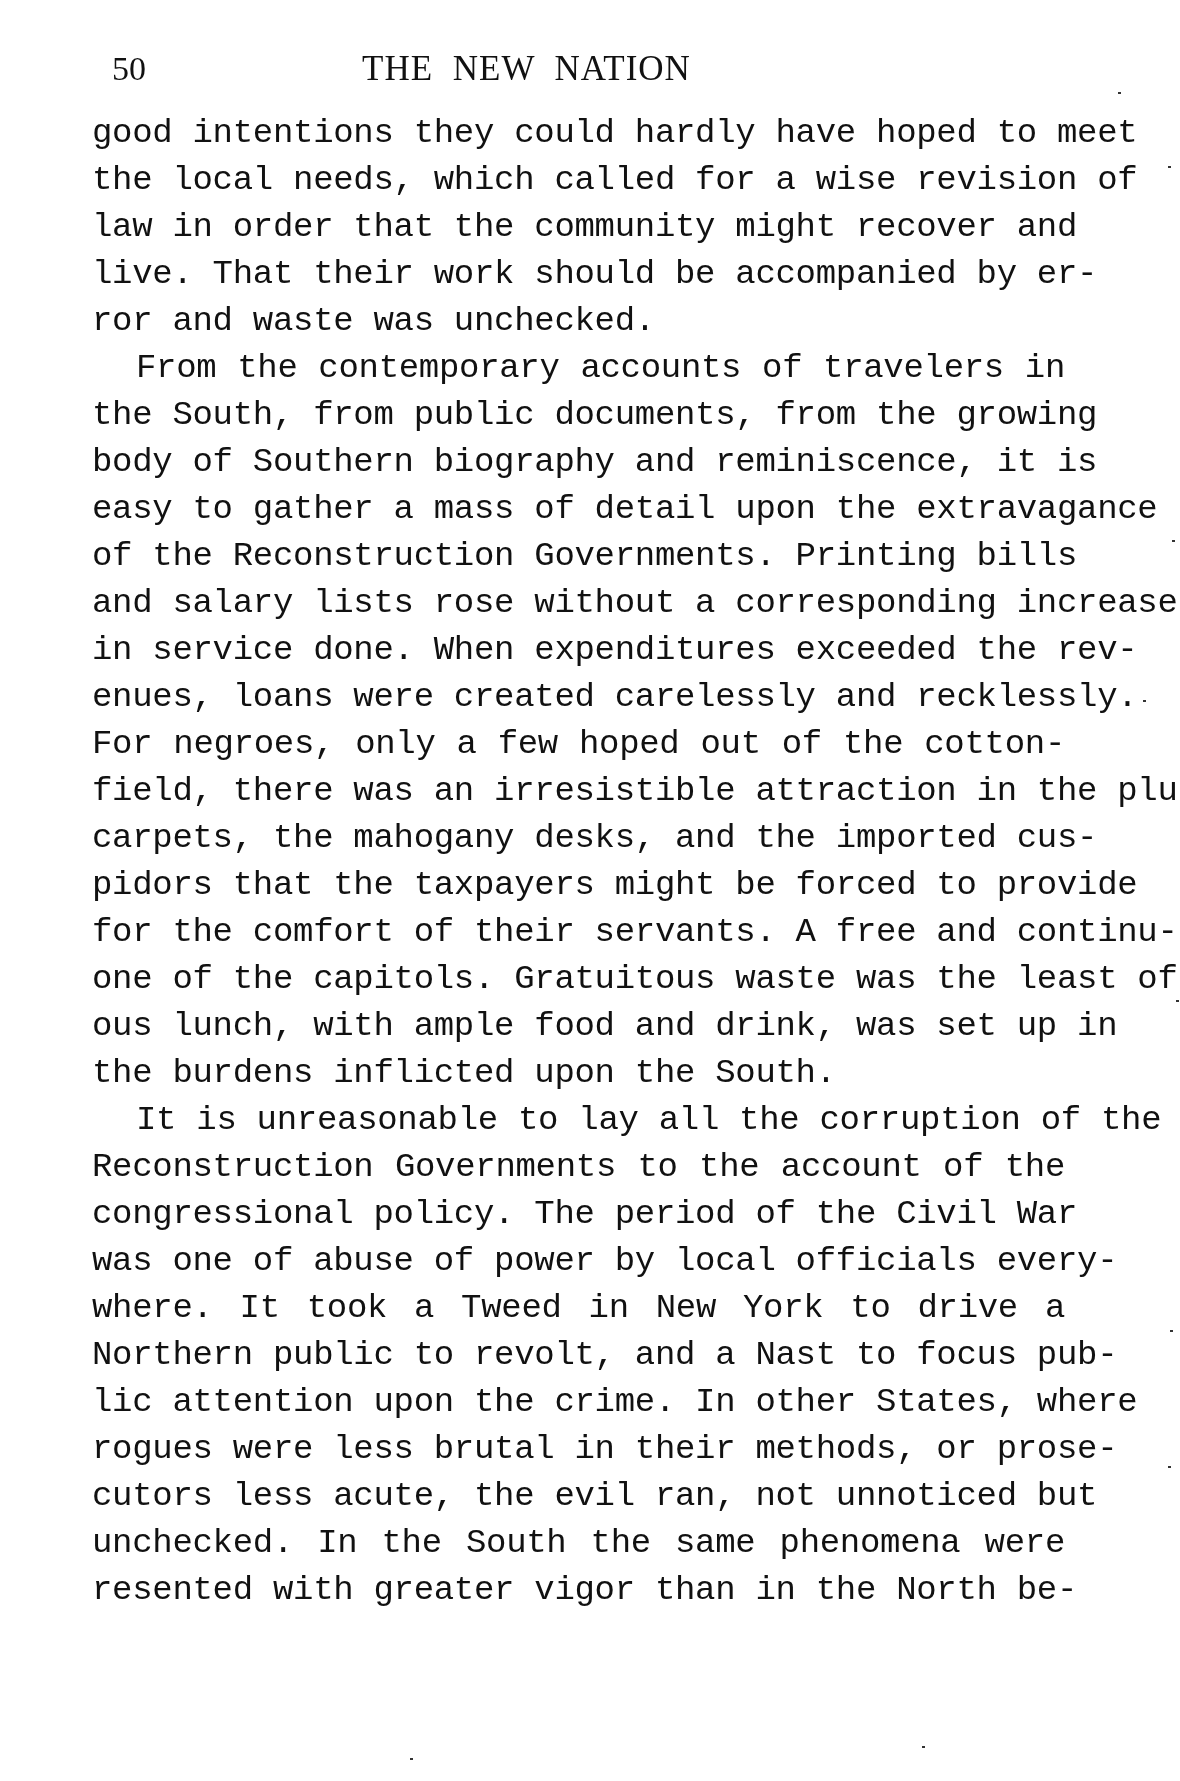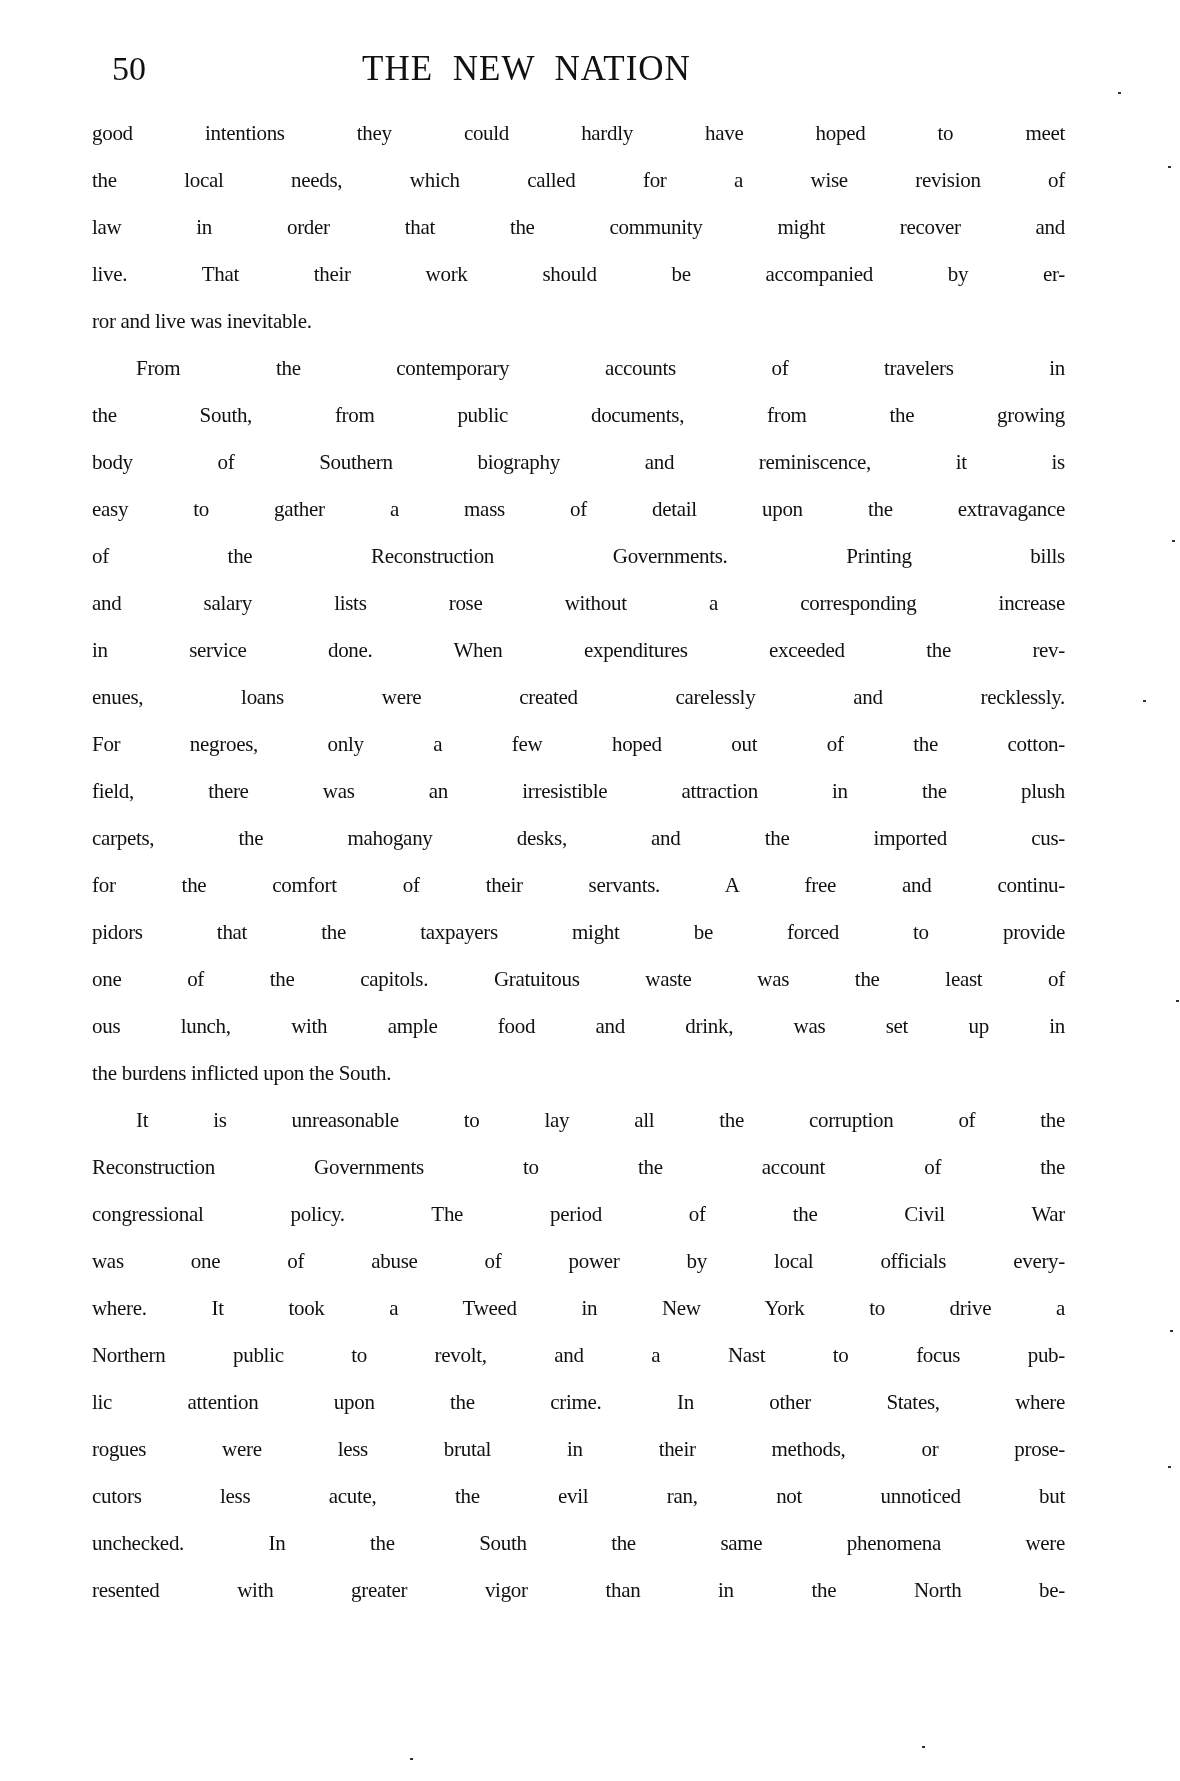--- a/index.html
+++ b/index.html
@@ -44,25 +44,25 @@
   .text-block {
     position: absolute;
     top: 110px;
     left: 92px;
     width: 973px;
   }
   .line {
     display: block;
     height: 47px;
     line-height: 47px;
-    font-size: 21px;
+    font-size: 34px;
     white-space: nowrap;
     text-align: justify;
     text-align-last: justify;
-    font-family: Liberation Serif, serif;
+    font-family: Liberation Mono, monospace;
     letter-spacing: -0.3px;
   }
   .line.last {
     text-align-last: left;
   }
   .line.indent {
     padding-left: 44px;
   }
   .speck {
     position: absolute;
@@ -79,37 +79,37 @@
   <span class="running-title">THE NEW NATION</span>
 </div>
 
 <div class="text-block">
 
   <div>
     <span class="line">good intentions they could hardly have hoped to meet</span>
     <span class="line">the local needs, which called for a wise revision of</span>
     <span class="line">law in order that the community might recover and</span>
     <span class="line">live. That their work should be accompanied by er-</span>
-    <span class="line last">ror and live was inevitable.</span>
+    <span class="line last">ror and waste was unchecked.</span>
   </div>
 
   <div>
     <span class="line indent">From the contemporary accounts of travelers in</span>
     <span class="line">the South, from public documents, from the growing</span>
     <span class="line">body of Southern biography and reminiscence, it is</span>
     <span class="line">easy to gather a mass of detail upon the extravagance</span>
     <span class="line">of the Reconstruction Governments. Printing bills</span>
     <span class="line">and salary lists rose without a corresponding increase</span>
     <span class="line">in service done. When expenditures exceeded the rev-</span>
     <span class="line">enues, loans were created carelessly and recklessly.</span>
     <span class="line">For negroes, only a few hoped out of the cotton-</span>
     <span class="line">field, there was an irresistible attraction in the plush</span>
     <span class="line">carpets, the mahogany desks, and the imported cus-</span>
+    <span class="line">pidors that the taxpayers might be forced to provide</span>
     <span class="line">for the comfort of their servants. A free and continu-</span>
-    <span class="line">pidors that the taxpayers might be forced to provide</span>
     <span class="line">one of the capitols. Gratuitous waste was the least of</span>
     <span class="line">ous lunch, with ample food and drink, was set up in</span>
     <span class="line last">the burdens inflicted upon the South.</span>
   </div>
 
   <div>
     <span class="line indent">It is unreasonable to lay all the corruption of the</span>
     <span class="line">Reconstruction Governments to the account of the</span>
     <span class="line">congressional policy. The period of the Civil War</span>
     <span class="line">was one of abuse of power by local officials every-</span>

